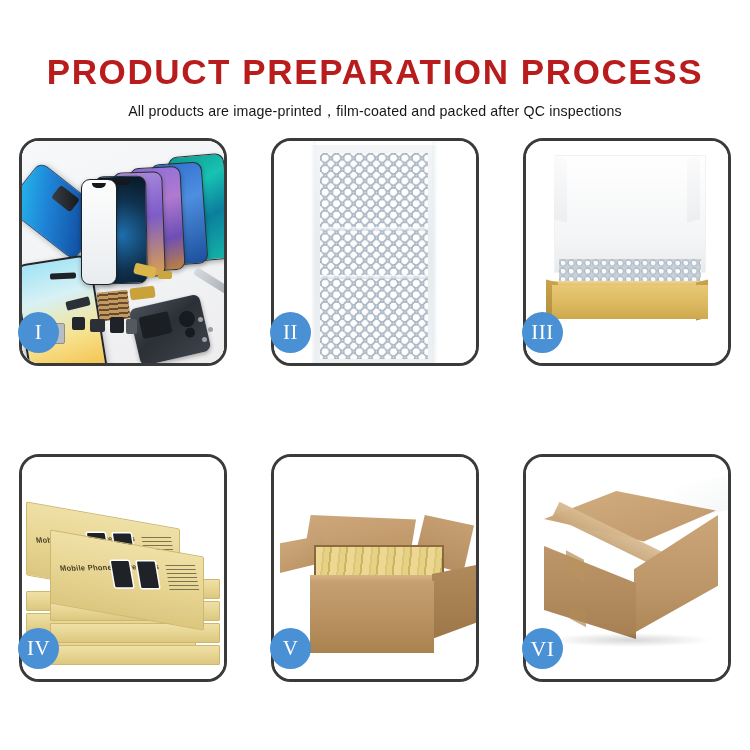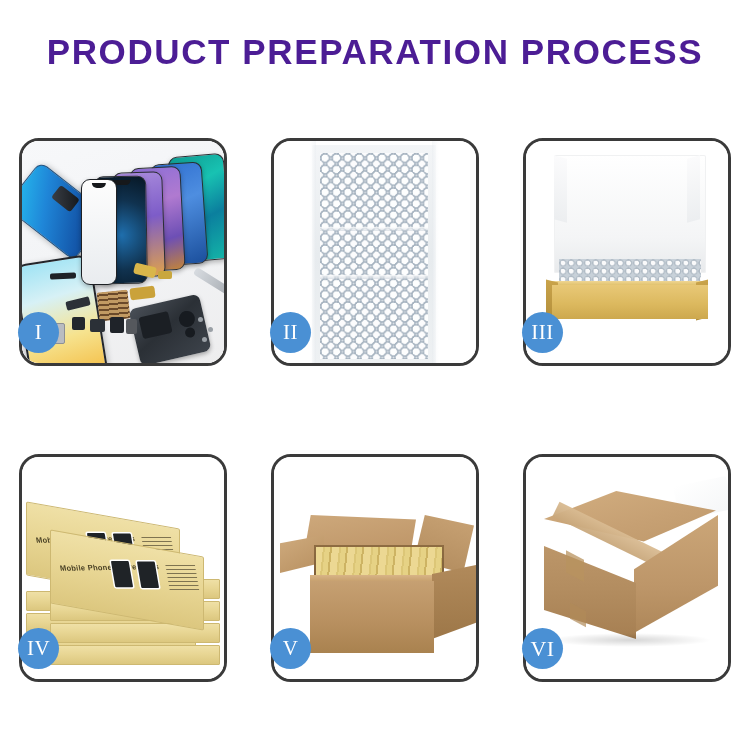--- a/index.html
+++ b/index.html
@@ -19,23 +19,24 @@
   .header {
     width: 750px;
     padding-top: 34px;
     text-align: center;
   }
   .title {
     font-family: "Liberation Sans", sans-serif;
     font-size: 35px;
     font-weight: 700;
     letter-spacing: 1.6px;
-    color: #4c1d95;
+    color: #b91c1c;
     line-height: 1.05;
     white-space: nowrap;
+    margin-top: 20px;
   }
   .subtitle {
     margin-top: 11px;
     font-family: "Liberation Sans", sans-serif;
     font-size: 14.2px;
     font-weight: 400;
     letter-spacing: 0.15px;
     color: #171717;
     white-space: nowrap;
   }
@@ -363,20 +364,21 @@
     position:absolute; left:150px; top:24px; width:54px; height:34px;
     background: linear-gradient(160deg, rgba(255,255,255,.9), rgba(235,238,240,.5));
     transform: rotate(-12deg); border-radius:3px;
   }
 </style>
 </head>
 <body>
 
 <div class="header">
   <div class="title">PRODUCT PREPARATION PROCESS</div>
+  <div class="subtitle">All products are image-printed，film-coated and packed after QC inspections</div>
 </div>
 
 <div class="grid">
 
   <div class="panel">
     <div class="panel-inner">
       <div class="p1-bg"></div>
 
       <div class="phone ph-a"></div>
       <div class="phone ph-b"></div>

